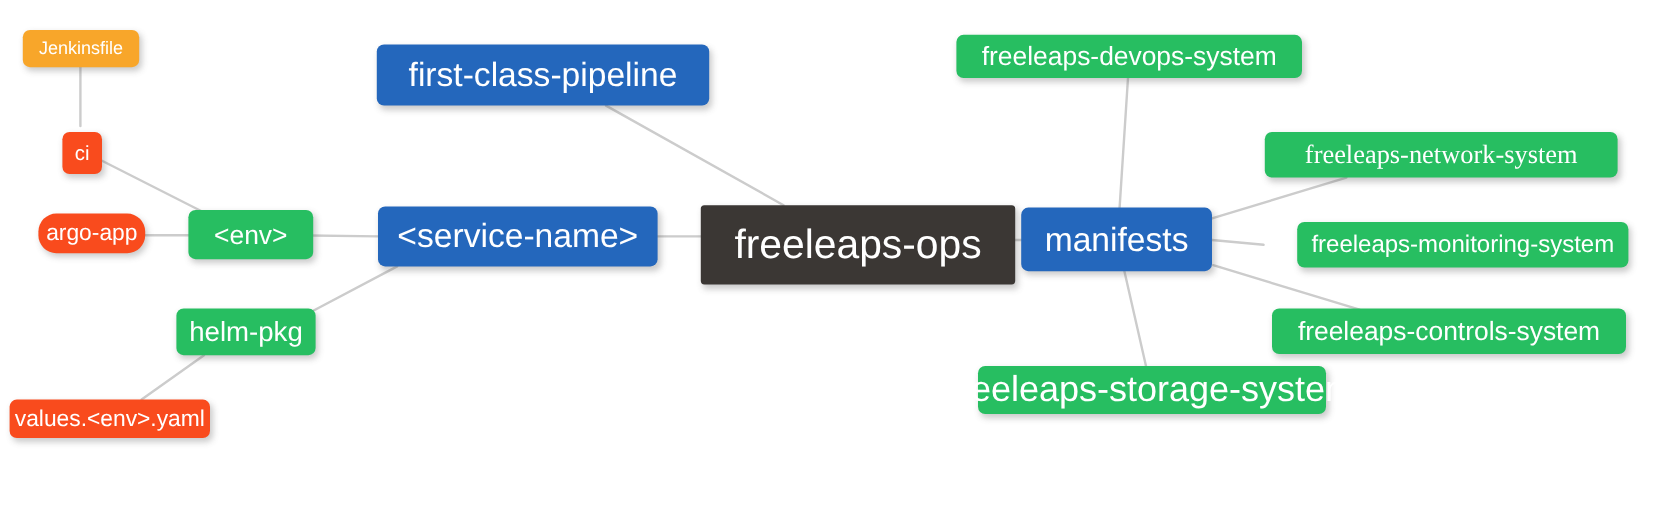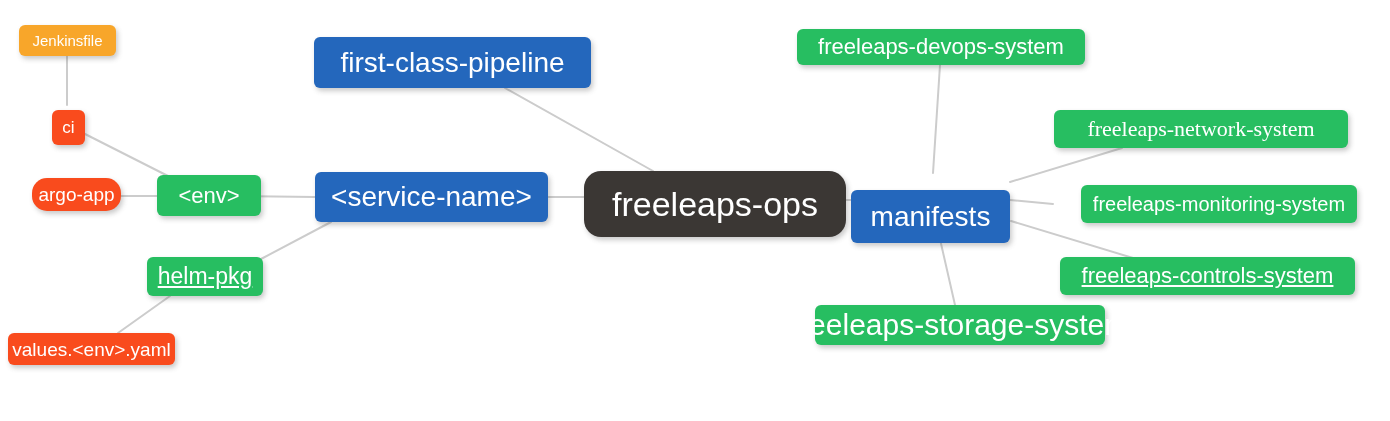--- a/index.html
+++ b/index.html
@@ -31,21 +31,21 @@
     justify-content: center;
     color: #ffffff;
     border-radius: 6px;
     box-shadow: 2px 3px 5px rgba(80,80,80,0.30);
     white-space: nowrap;
     cursor: pointer;
     box-sizing: border-box;
     line-height: 1;
     user-select: none;
   }
-  .node.root { border-radius: 17px; text-align: right; }
+  .node.root { border-radius: 3px; text-align: right; }
 </style>
 </head>
 <body>
 
 <div id="mindmap-canvas">
   <svg id="edges-layer" xmlns="http://www.w3.org/2000/svg" viewBox="0 0 1390 421">
       <line x1="67" y1="56" x2="67" y2="105" stroke="#CCCCCC" stroke-width="2" stroke-linecap="round"></line>
       <line x1="85" y1="134" x2="168" y2="176" stroke="#CCCCCC" stroke-width="2" stroke-linecap="round"></line>
       <line x1="121" y1="196" x2="157" y2="196" stroke="#CCCCCC" stroke-width="2" stroke-linecap="round"></line>
       <line x1="243" y1="196" x2="315" y2="197" stroke="#CCCCCC" stroke-width="2" stroke-linecap="round"></line>
@@ -58,25 +58,25 @@
       <line x1="1010" y1="182" x2="1122" y2="148" stroke="#CCCCCC" stroke-width="2" stroke-linecap="round"></line>
       <line x1="1010" y1="200" x2="1053" y2="204" stroke="#CCCCCC" stroke-width="2" stroke-linecap="round"></line>
       <line x1="1011" y1="221" x2="1133" y2="258" stroke="#CCCCCC" stroke-width="2" stroke-linecap="round"></line>
       <line x1="937" y1="226" x2="955" y2="305" stroke="#CCCCCC" stroke-width="2" stroke-linecap="round"></line>
     </svg>
   <div id="nodes-layer">
       <div class="node" style="left: 19px; top: 25px; width: 97px; height: 31px; font-size: 15px; background: rgb(248, 166, 42);">Jenkinsfile</div>
       <div class="node" style="left: 52px; top: 110px; width: 33px; height: 35px; font-size: 17px; background: rgb(249, 75, 29);">ci</div>
       <div class="node" style="left: 32px; top: 178px; width: 89px; height: 33px; font-size: 19px; background: rgb(249, 75, 29); border-radius: 15px;">argo-app</div>
       <div class="node" style="left: 157px; top: 175px; width: 104px; height: 41px; font-size: 22px; background: rgb(39, 190, 97);">&lt;env&gt;</div>
-      <div class="node" style="left: 147px; top: 257px; width: 116px; height: 39px; font-size: 23px; background: rgb(39, 190, 97); text-decoration: underline;">helm-pkg</div>
+      <div class="node" style="left: 147px; top: 257px; width: 116px; height: 39px; font-size: 23px; background: rgb(39, 190, 97);">helm-pkg</div>
       <div class="node" style="left: 8px; top: 333px; width: 167px; height: 32px; font-size: 19px; background: rgb(249, 75, 29);">values.&lt;env&gt;.yaml</div>
       <div class="node" style="left: 314px; top: 37px; width: 277px; height: 51px; font-size: 28px; background: rgb(36, 103, 188);">first-class-pipeline</div>
       <div class="node" style="left: 315px; top: 172px; width: 233px; height: 50px; font-size: 28px; background: rgb(36, 103, 188);">&lt;service-name&gt;</div>
       <div class="node root" style="left: 584px; top: 171px; width: 262px; height: 66px; font-size: 34px; background: rgb(59, 55, 52);">freeleaps-ops</div>
-      <div class="node" style="left: 851px; top: 173px; width: 159px; height: 53px; font-size: 28px; background: rgb(36, 103, 188); margin-top: 17px;">manifests</div>
+      <div class="node" style="left: 851px; top: 173px; width: 159px; height: 53px; font-size: 28px; background: rgb(36, 103, 188);">manifests</div>
       <div class="node" style="left: 797px; top: 29px; width: 288px; height: 36px; font-size: 22px; background: rgb(39, 190, 97); text-align: right;">freeleaps-devops-system</div>
       <div class="node" style="left: 1054px; top: 110px; width: 294px; height: 38px; font-size: 22px; background: rgb(39, 190, 97); font-family: Liberation Serif, serif;">freeleaps-network-system</div>
       <div class="node" style="left: 1081px; top: 185px; width: 276px; height: 38px; font-size: 20px; background: rgb(39, 190, 97);">freeleaps-monitoring-system</div>
-      <div class="node" style="left: 1060px; top: 257px; width: 295px; height: 38px; font-size: 22px; background: rgb(39, 190, 97); text-decoration: underline;">freeleaps-controls-system</div>
+      <div class="node" style="left: 1060px; top: 257px; width: 295px; height: 38px; font-size: 22px; background: rgb(39, 190, 97);">freeleaps-controls-system</div>
       <div class="node" style="left: 815px; top: 305px; width: 290px; height: 40px; font-size: 30px; background: rgb(39, 190, 97);">freeleaps-storage-system</div>
     </div>
 </div>
 
 </body></html>

